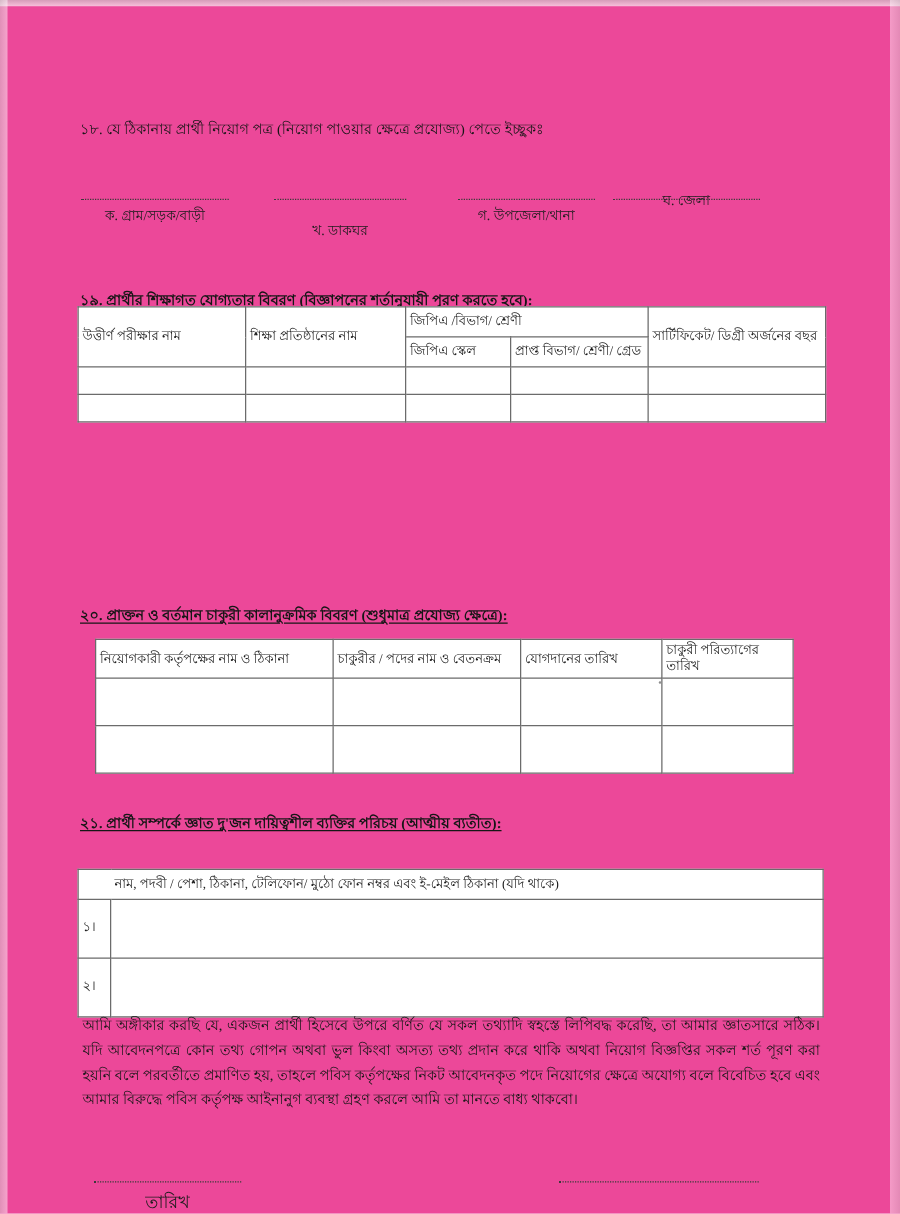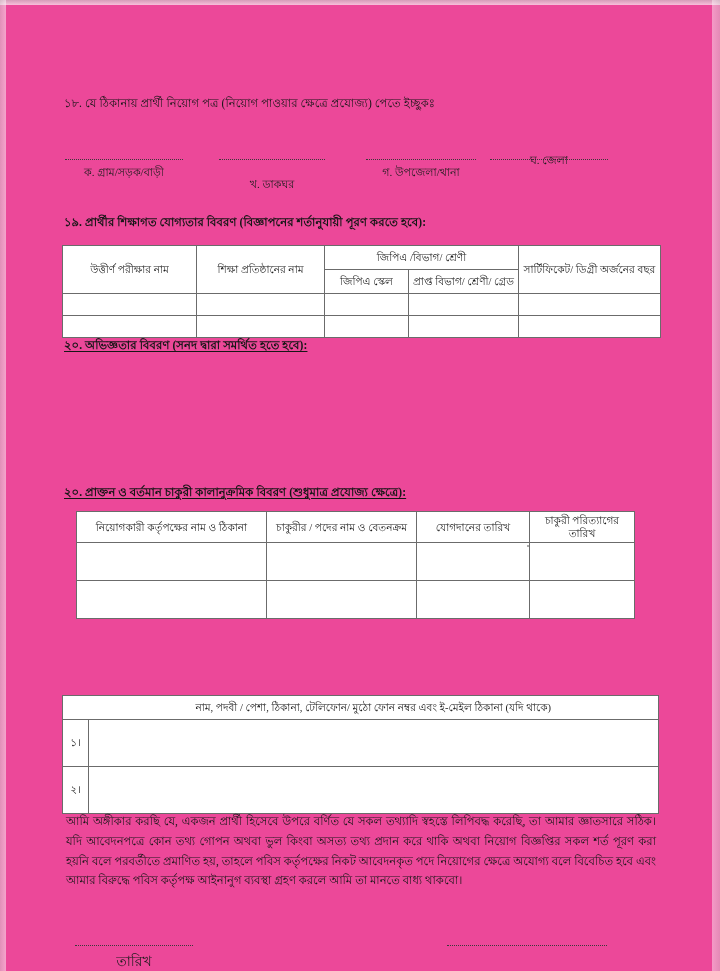--- a/index.html
+++ b/index.html
@@ -74,21 +74,21 @@
     border-collapse: collapse;
     table-layout: fixed;
     background: #ffffff;
   }
   table.form-table td,
   table.form-table th {
     border: 1px solid #6b6b6b;
     font-weight: normal;
     font-size: 10.5px;
     color: #1c1c1c;
-    text-align: center;
+    text-align: left;
     vertical-align: middle;
     padding: 2px 3px;
     line-height: 1.25;
     overflow: hidden;
     margin-left: 28px;
   }
   table.form-table th {
     font-size: 10.5px;
     height: 19px;
   }
@@ -145,21 +145,21 @@
 
   <div class="abs dotline" style="left:219px; top:159px; width:106px;"></div>
   <div class="abs dotlabel" style="left:219px; top:164px; width:106px;margin-top:12px;">খ. ডাকঘর</div>
 
   <div class="abs dotline" style="left:366px; top:159px; width:110px;"></div>
   <div class="abs dotlabel" style="left:366px; top:164px; width:110px;">গ. উপজেলা/থানা</div>
 
   <div class="abs dotline" style="left:490px; top:159px; width:118px;"></div>
   <div class="abs dotlabel" style="left:490px; top:152px; width:118px;">ঘ. জেলা</div>
 
-  <div class="abs q-heading" style="left:64px; top:214px;">১৯.  প্রার্থীর শিক্ষাগত যোগ্যতার বিবরণ (বিজ্ঞাপনের শর্তানুযায়ী পূরণ করতে হবে):</div>
+  <div class="abs q-heading" style="left:64px; top:232px;">১৯.  প্রার্থীর শিক্ষাগত যোগ্যতার বিবরণ (বিজ্ঞাপনের শর্তানুযায়ী পূরণ করতে হবে):</div>
 
   <div class="abs" style="left:62px; top:245px;">
     <table class="form-table">
       <colgroup>
         <col style="width:134px">
         <col style="width:128px">
         <col style="width:84px">
         <col style="width:110px">
         <col style="width:142px">
       </colgroup>
@@ -187,23 +187,20 @@
           <td style="height:17px" class="blank"></td>
           <td class="blank"></td>
           <td class="blank"></td>
           <td class="blank"></td>
           <td class="blank"></td>
         </tr>
       </tbody>
     </table>
   </div>
 
-  <div class="abs q-heading" style="left:64px; top:337px;">
-    <span class="underline-part">২০. অভিজ্ঞতার বিবরণ (সনদ দ্বারা সমর্থিত হতে হবে):</span>
-  </div>
   <div class="abs" style="left:64px; top:355px; width:590px; height:110px;"></div>
 
   <div class="abs q-heading" style="left:64px; top:484px;">
     <span class="underline-part">২০. প্রাক্তন ও বর্তমান চাকুরী কালানুক্রমিক বিবরণ (শুধুমাত্র প্রযোজ্য ক্ষেত্রে):</span>
   </div>
 
   <div class="abs" style="left:76px; top:511px;">
     <table class="form-table">
       <colgroup>
         <col style="width:190px">
@@ -230,20 +227,23 @@
           <td style="height:33px" class="blank"></td>
           <td class="blank"></td>
           <td class="blank"></td>
           <td class="blank"></td>
         </tr>
       </tbody>
     </table>
   </div>
   <div class="speck" style="left:527px; top:545px; width:2px; height:2px;"></div>
 
+  <div class="abs q-heading" style="left:64px; top:650px;">
+    <span class="underline-part">২১. প্রার্থী সম্পর্কে জ্ঞাত দু'জন দায়িত্বশীল ব্যক্তির পরিচয় (আত্মীয় ব্যতীত):</span>
+  </div>
 
   <div class="abs" style="left:62px; top:695px;font-family:Liberation Serif, serif;">
     <table class="form-table">
       <colgroup>
         <col style="width:26px">
         <col style="width:570px">
       </colgroup>
       <thead>
         <tr>
           <th class="blank" style="height:17px;border-right:none;"></th>

